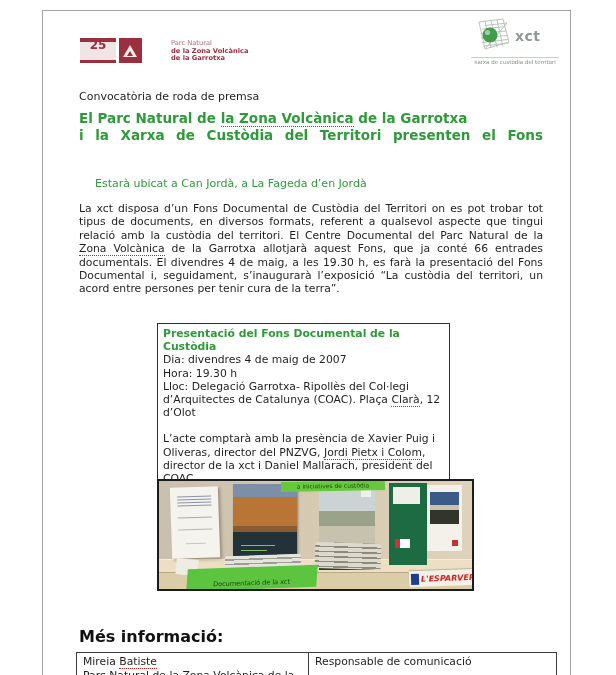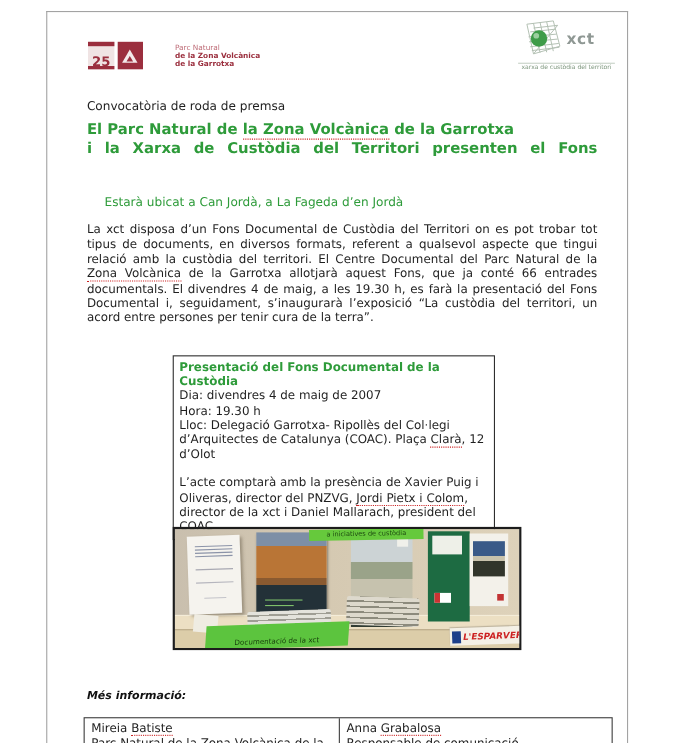--- a/index.html
+++ b/index.html
@@ -3,22 +3,22 @@
 <meta charset="utf-8">
 <style>
   * { margin:0; padding:0; box-sizing:border-box; }
   html,body { width:616px; height:675px; overflow:hidden; background:#ffffff;
               font-family:"DejaVu Sans", sans-serif; color:#1f1f1f; }
   .page { position:absolute; left:42px; top:10px; width:529px; height:720px;
           background:#fff; border:1px solid #a3a3a3; border-bottom:none; }
 
   
   .logo-pnzvg { position:absolute; left:37px; top:27px; display:flex; gap:3px; align-items:flex-start; }
-  .badge25 { width:24px; height:25px; background:#f0e4e4; position:relative;
-             display:flex; align-items:flex-end; justify-content:center; }
+  .badge25 { width:36px; height:25px; background:#f0e4e4; position:relative;
+             display:flex; align-items:flex-start; justify-content:center; }
   .badge25::before { content:""; position:absolute; top:0; left:0; right:0; height:4px; background:#9b2f3e; }
   .badge25::after  { content:""; position:absolute; bottom:0; left:0; right:0; height:3px; background:#9b2f3e; }
   .badge25 span { font-size:12px; font-weight:bold; color:#9b2f3e; }
   .parksq { width:23px; height:25px; background:#9b2f3e; position:relative; }
   .parksq .tri-w { position:absolute; left:4px; top:7px; width:0; height:0;
                    border-left:7px solid transparent; border-right:7px solid transparent; border-bottom:12px solid #f3eaea; }
   .parksq .tri-r { position:absolute; left:8px; top:13px; width:0; height:0;
                    border-left:3px solid transparent; border-right:3px solid transparent; border-bottom:5px solid #9b2f3e; }
   .pnzvg-text { font-size:6.7px; line-height:7.6px; padding-top:2px;margin-left:26px; }
   .pnzvg-text .l1 { color:#bd6a75; }
@@ -83,21 +83,21 @@
                   font-size:6px; color:#1d4a10; text-align:center; line-height:10px; white-space:nowrap; overflow:hidden; }
   .ph-label-bottom { left:28px; top:86px; width:130px; height:22px; background:#5cc43e;
                      transform:rotate(-2deg) skewX(-6deg); font-size:6.5px; color:#173f0c;
                      display:flex; align-items:flex-end; justify-content:center; padding-bottom:2px; white-space:nowrap; }
   .ph-magazine { left:250px; top:89px; width:66px; height:16px; background:#f4f0e6; transform:rotate(-2deg);
                  display:flex; align-items:center; box-shadow:0 -1px 1px rgba(0,0,0,.2); }
   .ph-magazine .blu { width:8px; height:11px; background:#1d3f8a; margin:0 2px 0 2px; flex:none; }
   .ph-magazine .ttl { font-size:8px; font-weight:bold; font-style:italic; color:#cc2222; white-space:nowrap; }
 
   
-  .more-info { position:absolute; left:36px; top:616px; font-size:10px; font-weight:bold; color:#111;font-style:italic; }
+  .more-info { position:absolute; left:36px; top:616px; font-size:16px; font-weight:bold; color:#111; }
   .contact-table { position:absolute; left:33px; top:641px; width:481px; height:60px;
                    border:1px solid #3c3c3c; display:flex; background:#fff; }
   .contact-cell { padding:2px 6px; font-size:10.8px; line-height:13.5px; }
   .cell-left  { width:232px; border-right:1px solid #3c3c3c; }
   .cell-right { flex:1; }
 </style>
 </head>
 <body>
 
 <div class="page">
@@ -204,18 +204,17 @@
   </div>
 
   <div class="more-info">Més informació:</div>
 
   <div class="contact-table">
     <div class="contact-cell cell-left">
       <div><span>Mireia </span><span class="sq">Batiste</span></div>
       <div>Parc Natural de la Zona Volcànica de la</div>
     </div>
     <div class="contact-cell cell-right">
-      <div><span>Anna </span><span class="sq">Grabalosa</span></div>
       <div>Responsable de comunicació</div>
     </div>
   </div>
 
 </div>
 
 </body></html>

